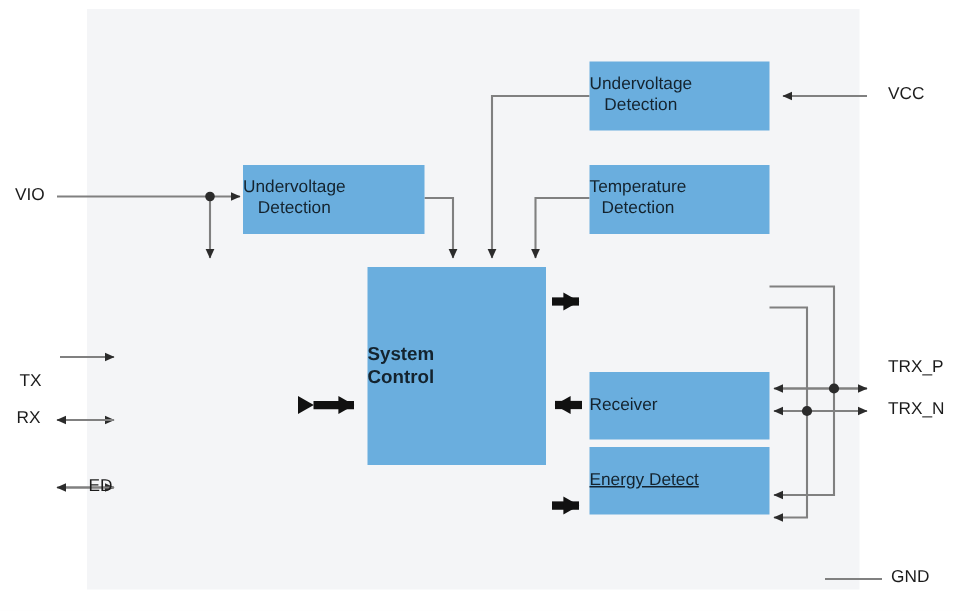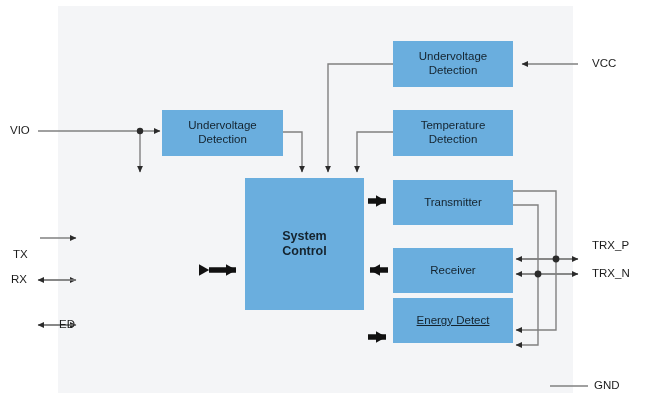--- a/index.html
+++ b/index.html
@@ -1,19 +1,19 @@
 <!DOCTYPE html>
 <html><head>
 <meta charset="utf-8">
 <style>
   html,body{margin:0;padding:0;background:#ffffff;}
   body{width:650px;height:407px;font-family:"Liberation Sans",sans-serif;overflow:hidden;}
   #stage{position:relative;width:650px;height:407px;background:#ffffff;}
   #panel{position:absolute;left:58px;top:6px;width:515px;height:387px;background:#f4f5f7;}
-  .blk{position:absolute;background:#6aaede;display:flex;align-items:center;justify-content:center;text-align:center;color:#14232e;line-height:1.18;}
+  .blk{position:absolute;background:#6aaede;display:flex;align-items:center;text-align:center;color:#14232e;line-height:1.18;}
   .blk span{display:block;}
   .blk.small{font-size:11.5px;font-weight:400;}
   .blk.big{font-size:12.5px;font-weight:bold;}
   .pin{position:absolute;font-size:11.5px;color:#1c1c1c;white-space:nowrap;}
   svg#wires{position:absolute;left:0;top:0;width:650px;height:407px;pointer-events:none;}
 </style>
 </head>
 <body>
 
 <div id="stage">
@@ -101,23 +101,20 @@
   </div>
 
 
   <div class="blk big" style="left:245px;top:178px;width:119px;height:132px;">
     <div>
       <span>System</span>
       <span>Control</span>
     </div>
   </div>
 
-  <div class="blk small" style="left:393px;top:180px;width:120px;height:45px;">
-    <span>Transmitter</span>
-  </div>
 
   <div class="blk small" style="left:393px;top:248px;width:120px;height:45px;">
     <span>Receiver</span>
   </div>
 
   <div class="blk small" style="left:393px;top:298px;width:120px;height:45px;text-decoration:underline;">
     <span>Energy Detect</span>
   </div>
 
   <div class="pin" style="left:10px;top:124px;">VIO</div>

